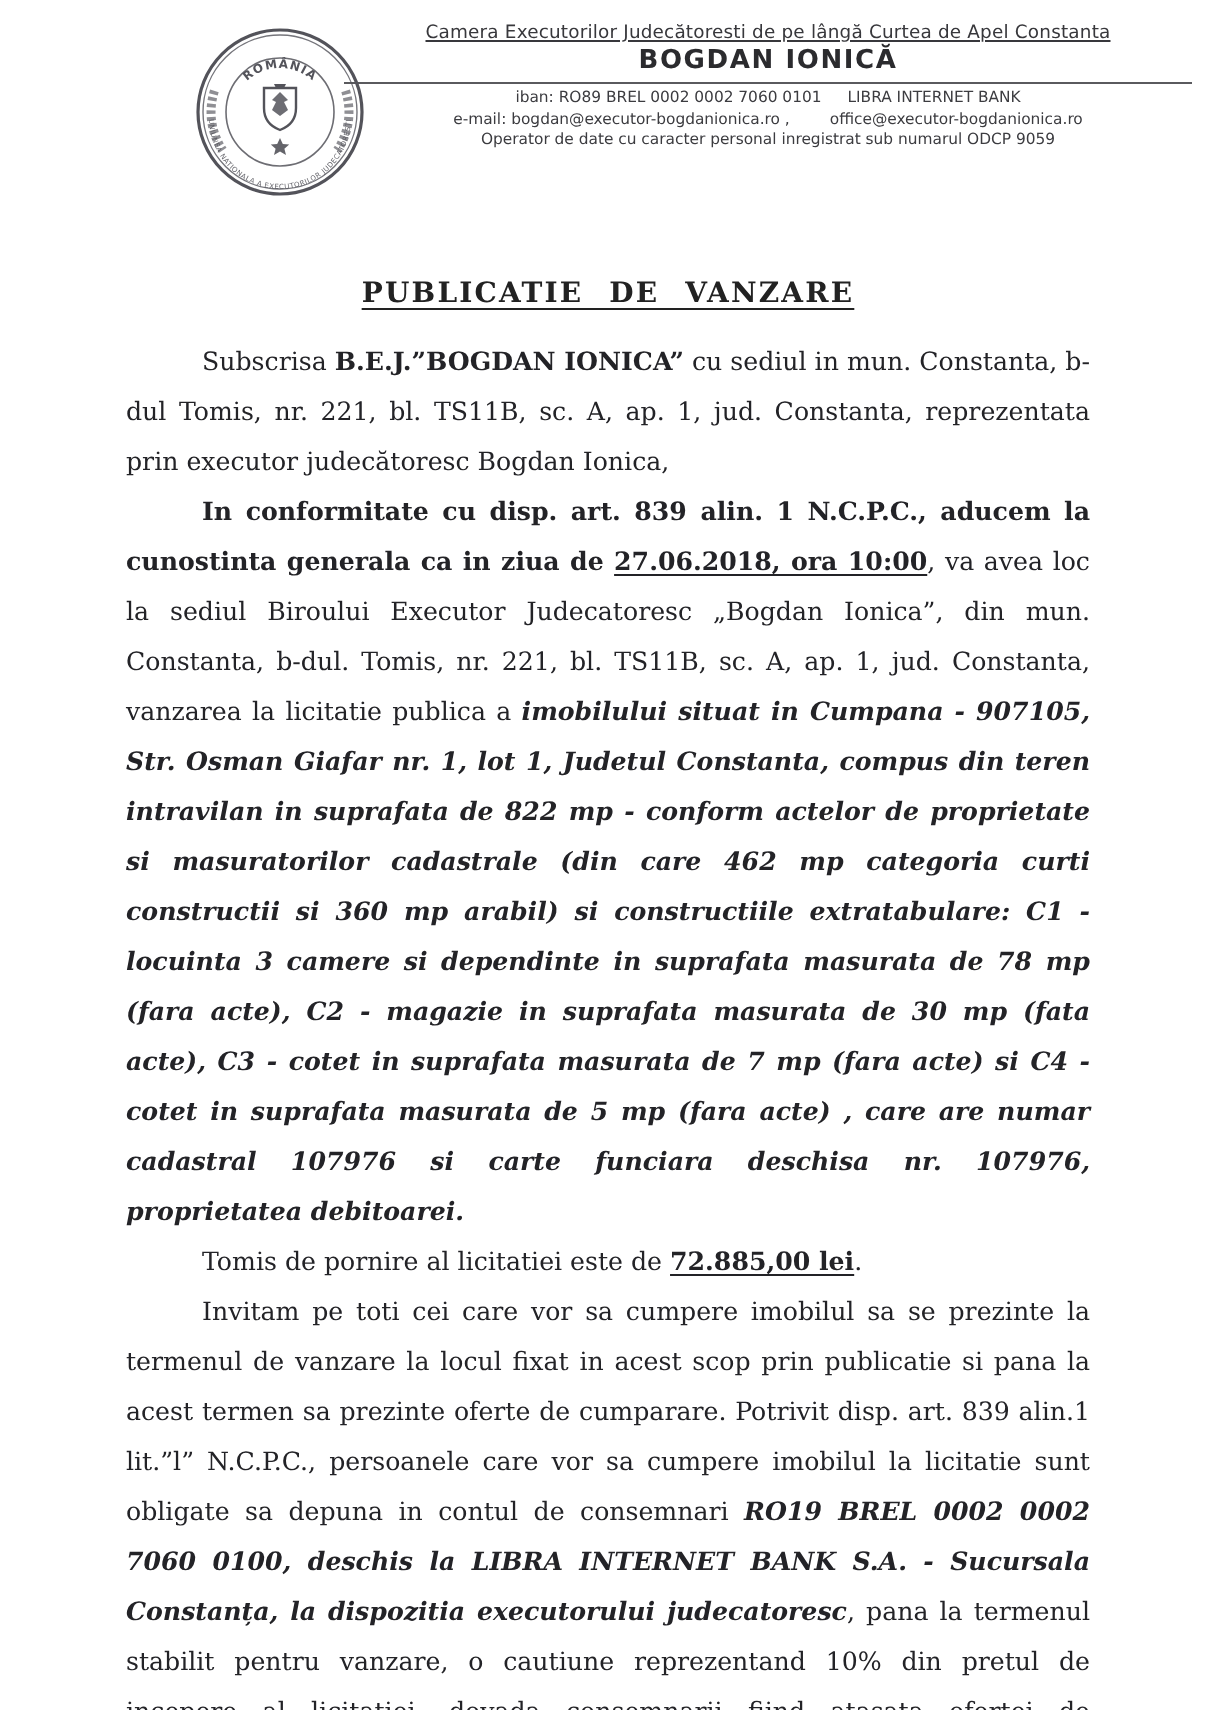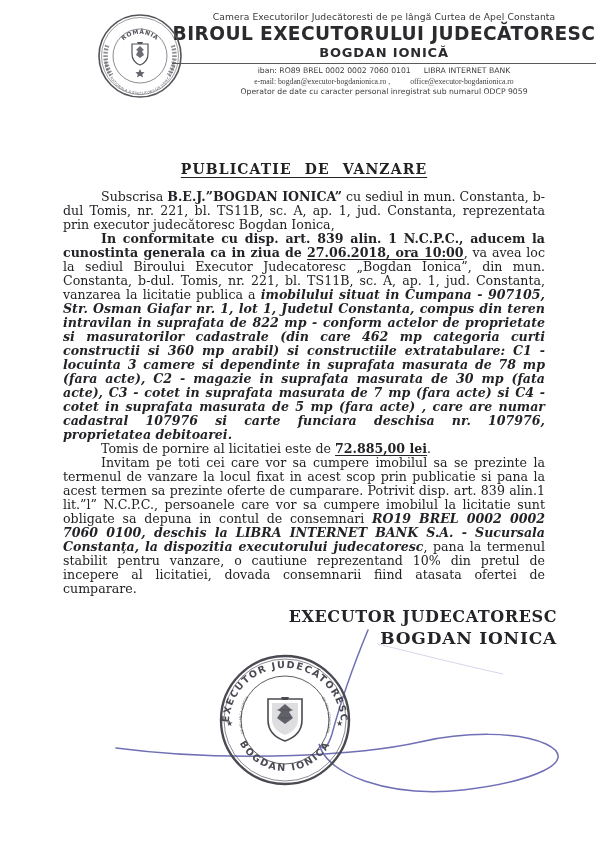--- a/index.html
+++ b/index.html
@@ -7,34 +7,34 @@
   .page {
     position:relative; width:605px; height:855px; margin:0 auto;
     background:#ffffff; overflow:hidden; color:#1d1d1f;
     font-family:"DejaVu Serif", serif;
   }
   
   .doc-header { position:relative; padding-top:11px; }
   .union-seal { position:absolute; left:97px; top:13px; width:86px; height:86px; }
   .header-text { margin-left:172px; width:424px; text-align:center;
     font-family:"DejaVu Sans", "Liberation Sans", sans-serif; color:#38383c; }
-  .chamber  { font-size:9.2px; letter-spacing:.1px; }
+  .chamber  { font-size:9.2px; letter-spacing:.1px;text-decoration:underline; }
   .office   { font-size:18.6px; font-weight:bold; color:#2b2b2e; letter-spacing:.4px; margin-top:1px; }
   .executor { font-size:13px; font-weight:bold; color:#2b2b2e; letter-spacing:.8px; margin-top:1px; }
   .header-rule { border:0; border-top:1.2px solid #5a5a5e; margin:3px 0 2px 0; }
   .contact-line { font-size:7.7px; line-height:10.6px; color:#3c3c40;
     display:flex; justify-content:center; gap:13px; white-space:nowrap; }
-  .contact-line.tight { gap:20px;font-family:Liberation Serif, serif; }
+  .contact-line.tight { gap:20px; }
   
   .doc-body { margin:0 60px 0 63px; }
   .doc-title { text-align:center; margin-top:63px; font-size:14px; font-weight:bold;
     letter-spacing:1.1px; word-spacing:7px; color:#222; }
   .doc-title span { text-decoration:underline; text-underline-offset:3px; }
   .paras { margin-top:13px; }
-  .para { font-size:12.6px; line-height:14px; text-align:justify;
+  .para { font-size:12.6px; line-height:25px; text-align:justify;
     text-indent:38px; color:#232327; }
   .b  { font-weight:bold; }
   .bu { font-weight:bold; text-decoration:underline; text-underline-offset:2px; }
   .bi { font-weight:bold; font-style:italic; }
   
   .closing { margin-top:11px; text-align:right; transform:translateX(12px);
     font-weight:bold; color:#242428; }
   .closing-line1 { font-size:16px; letter-spacing:.6px; }
   .closing-line2 { font-size:17px; letter-spacing:.8px; margin-top:2px; }
   .stamp-area { position:relative; height:195px; margin-top:2px; }
@@ -69,21 +69,20 @@
       <g>
         <path d="M 35,31 h16 v10 q0,8 -8,11 q-8,-3 -8,-11 z" fill="none" stroke="#53535a" stroke-width="1.2"></path>
         <path d="M 43,33 l-4,4 2,1 -2,4 4,3 4,-3 -2,-4 2,-1 z" fill="#53535a" opacity="0.85"></path>
         <path d="M 40,29 h6 l-1,2 h-4 z" fill="#53535a"></path>
         <path d="M 43,56 l1.4,3 3.2,0.3 -2.4,2.1 0.8,3.1 -3,-1.7 -3,1.7 0.8,-3.1 -2.4,-2.1 3.2,-0.3 z" fill="#53535a" opacity="0.9"></path>
       </g>
     </svg>
 
     <div class="header-text">
       <div class="chamber">Camera Executorilor Judecătoresti de pe lângă Curtea de Apel Constanta</div>
-      <div class="office">BIROUL EXECUTORULUI JUDECĂTORESC</div>
       <div class="executor">BOGDAN IONICĂ</div>
       <hr class="header-rule">
       <div class="contact-line">
         <span>iban: RO89 BREL 0002 0002 7060 0101</span>
         <span>LIBRA INTERNET BANK</span>
       </div>
       <div class="contact-line tight">
         <span>e-mail: bogdan@executor-bogdanionica.ro ,</span>
         <span>office@executor-bogdanionica.ro</span>
       </div>

